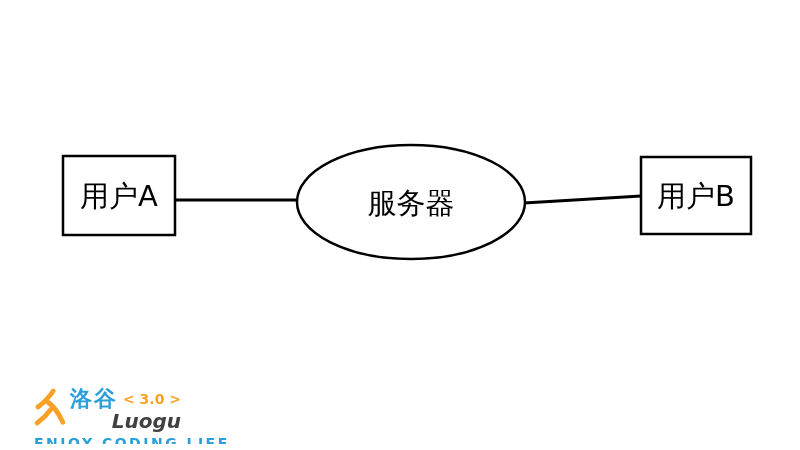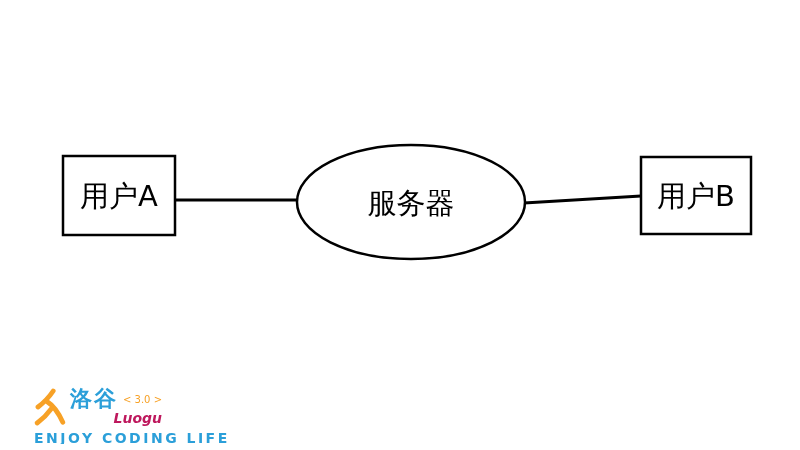--- a/index.html
+++ b/index.html
@@ -59,31 +59,31 @@
     align-items: center;
   }
   .logo-name {
     font-size: 22px;
     font-weight: bold;
     color: #2b9fd9;
     line-height: 1;
     letter-spacing: 2px;
   }
   .logo-version {
-    font-size: 10px;
-    font-weight: normal;
+    font-size: 14px;
+    font-weight: bold;
     color: #f7a126;
     margin-left: 5px;
     white-space: nowrap;
   }
   .logo-latin {
-    font-size: 14px;
+    font-size: 20px;
     font-style: italic;
     font-weight: bold;
-    color: #be185d;
+    color: #404040;
     align-self: flex-end;
     margin-top: 1px;
     line-height: 1;
   }
   .logo-tagline {
     margin-top: 4px;
     font-size: 14px;
     font-weight: bold;
     color: #2b9fd9;
     letter-spacing: 2.5px;

